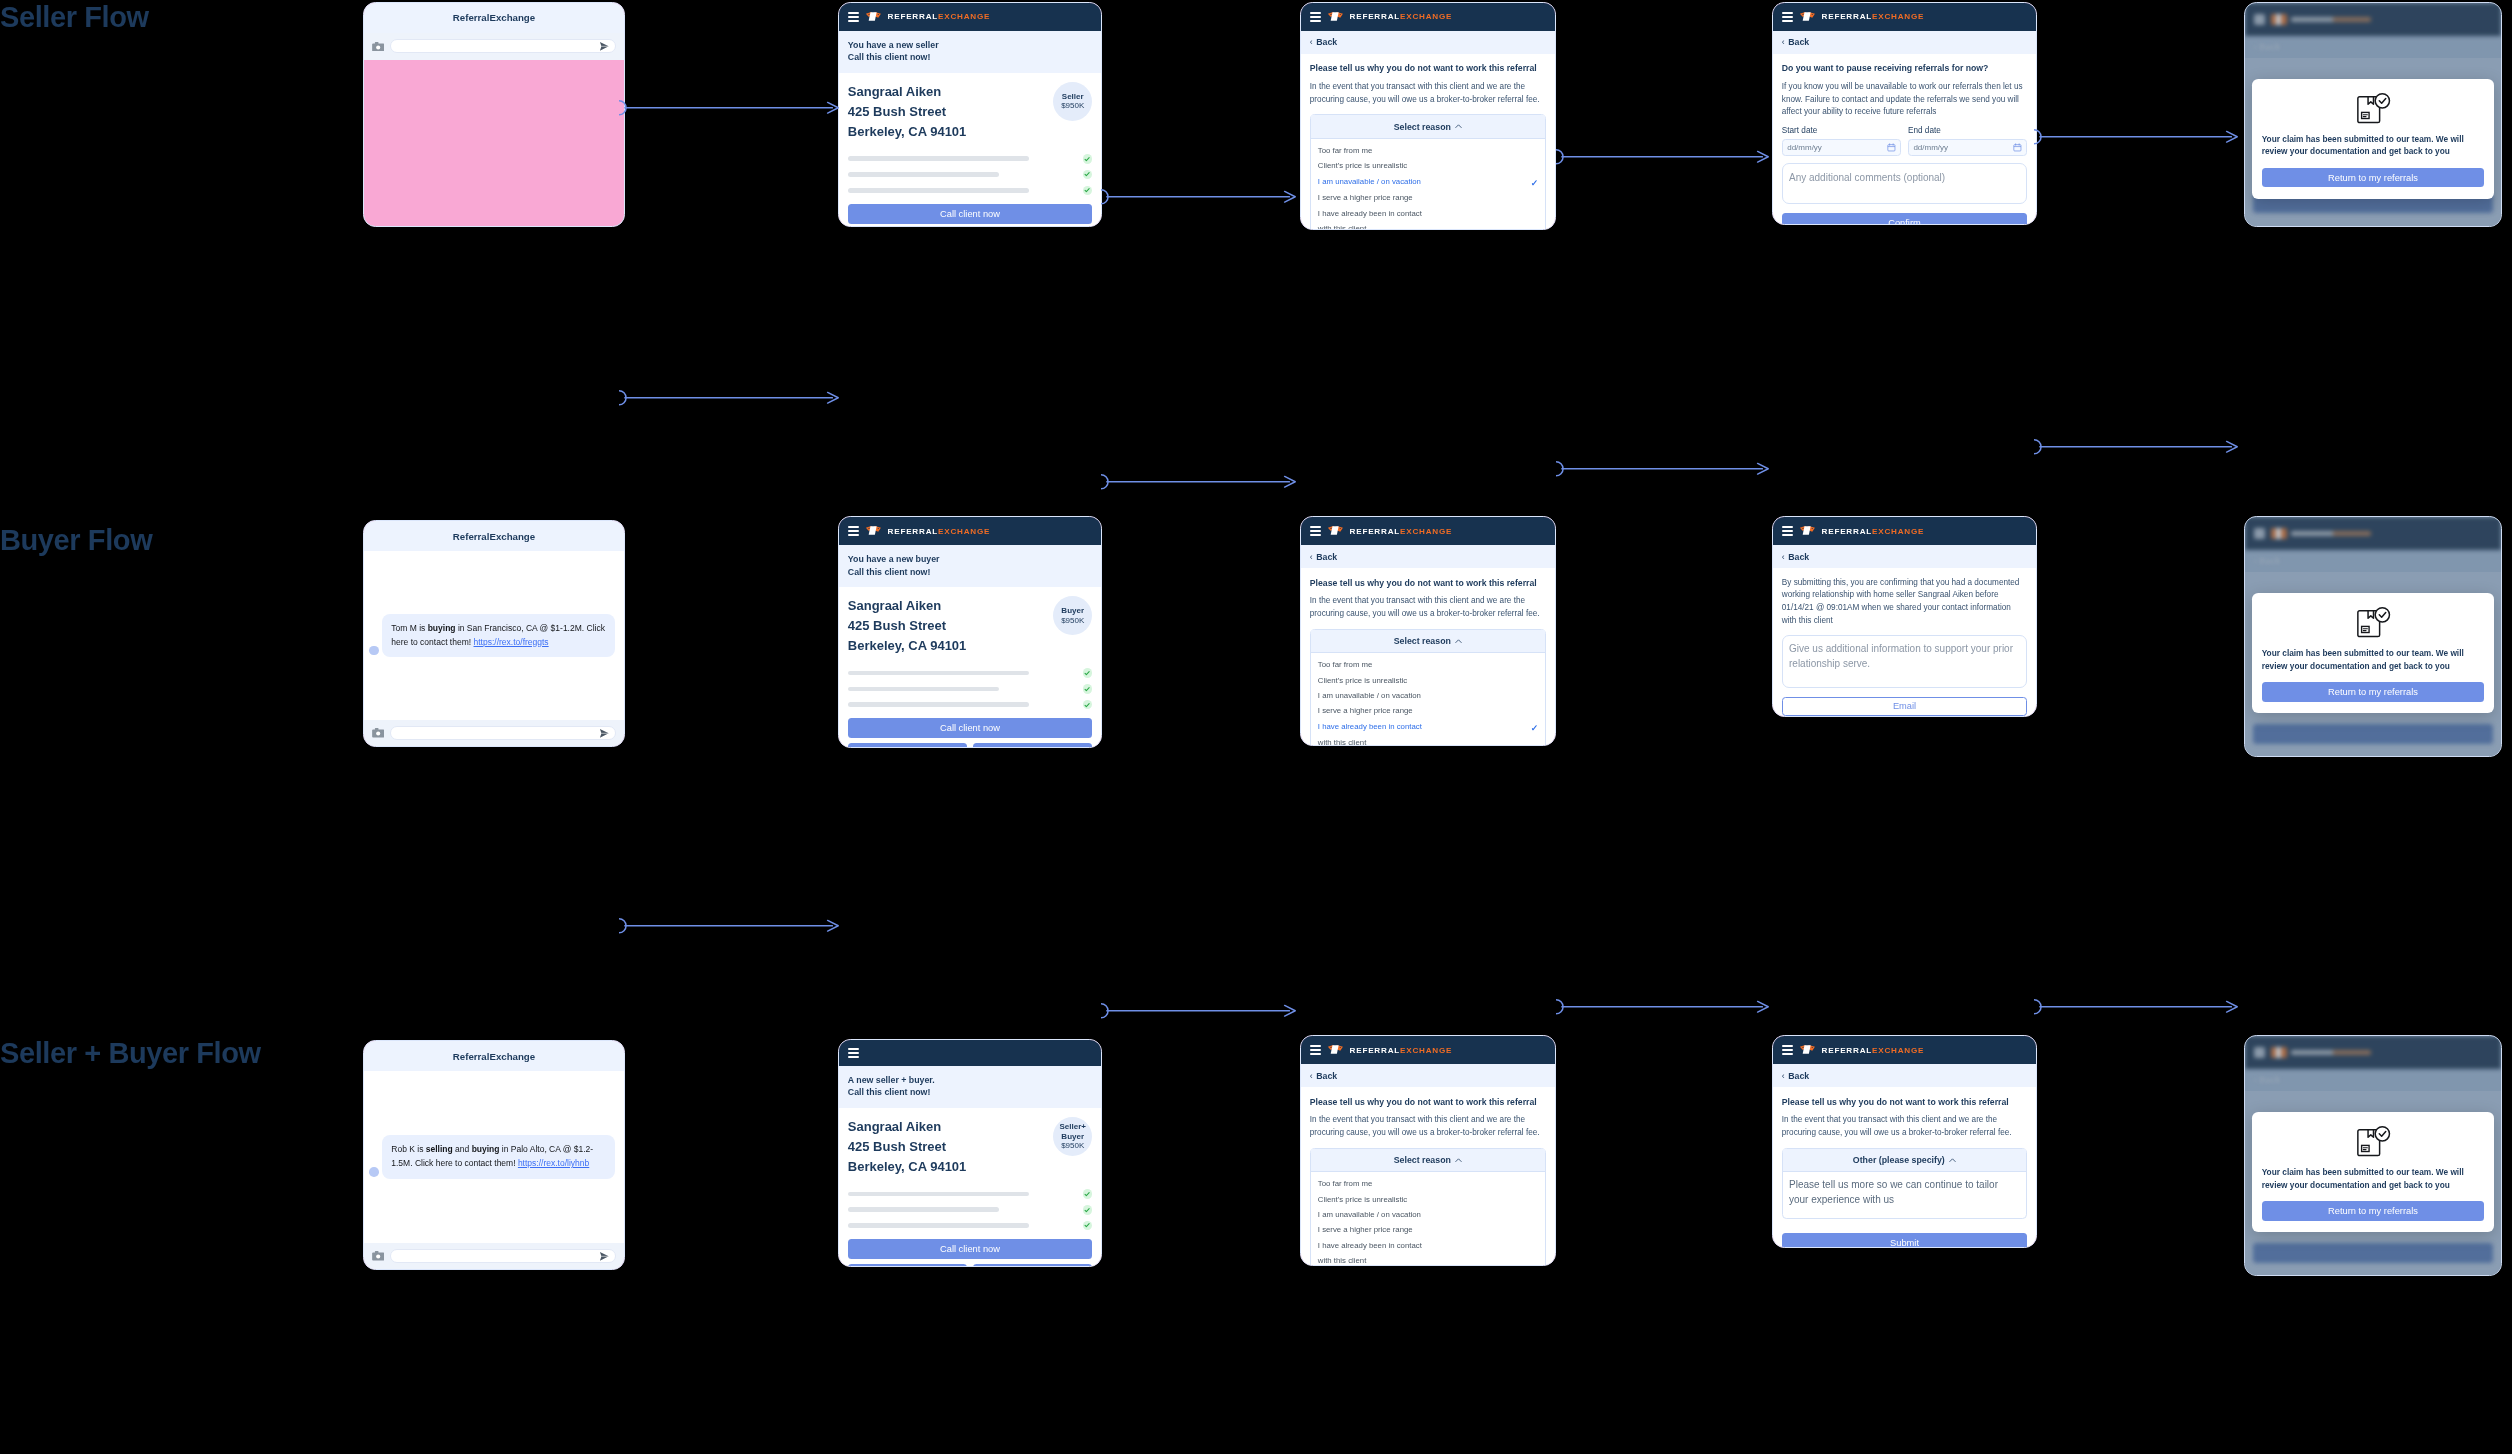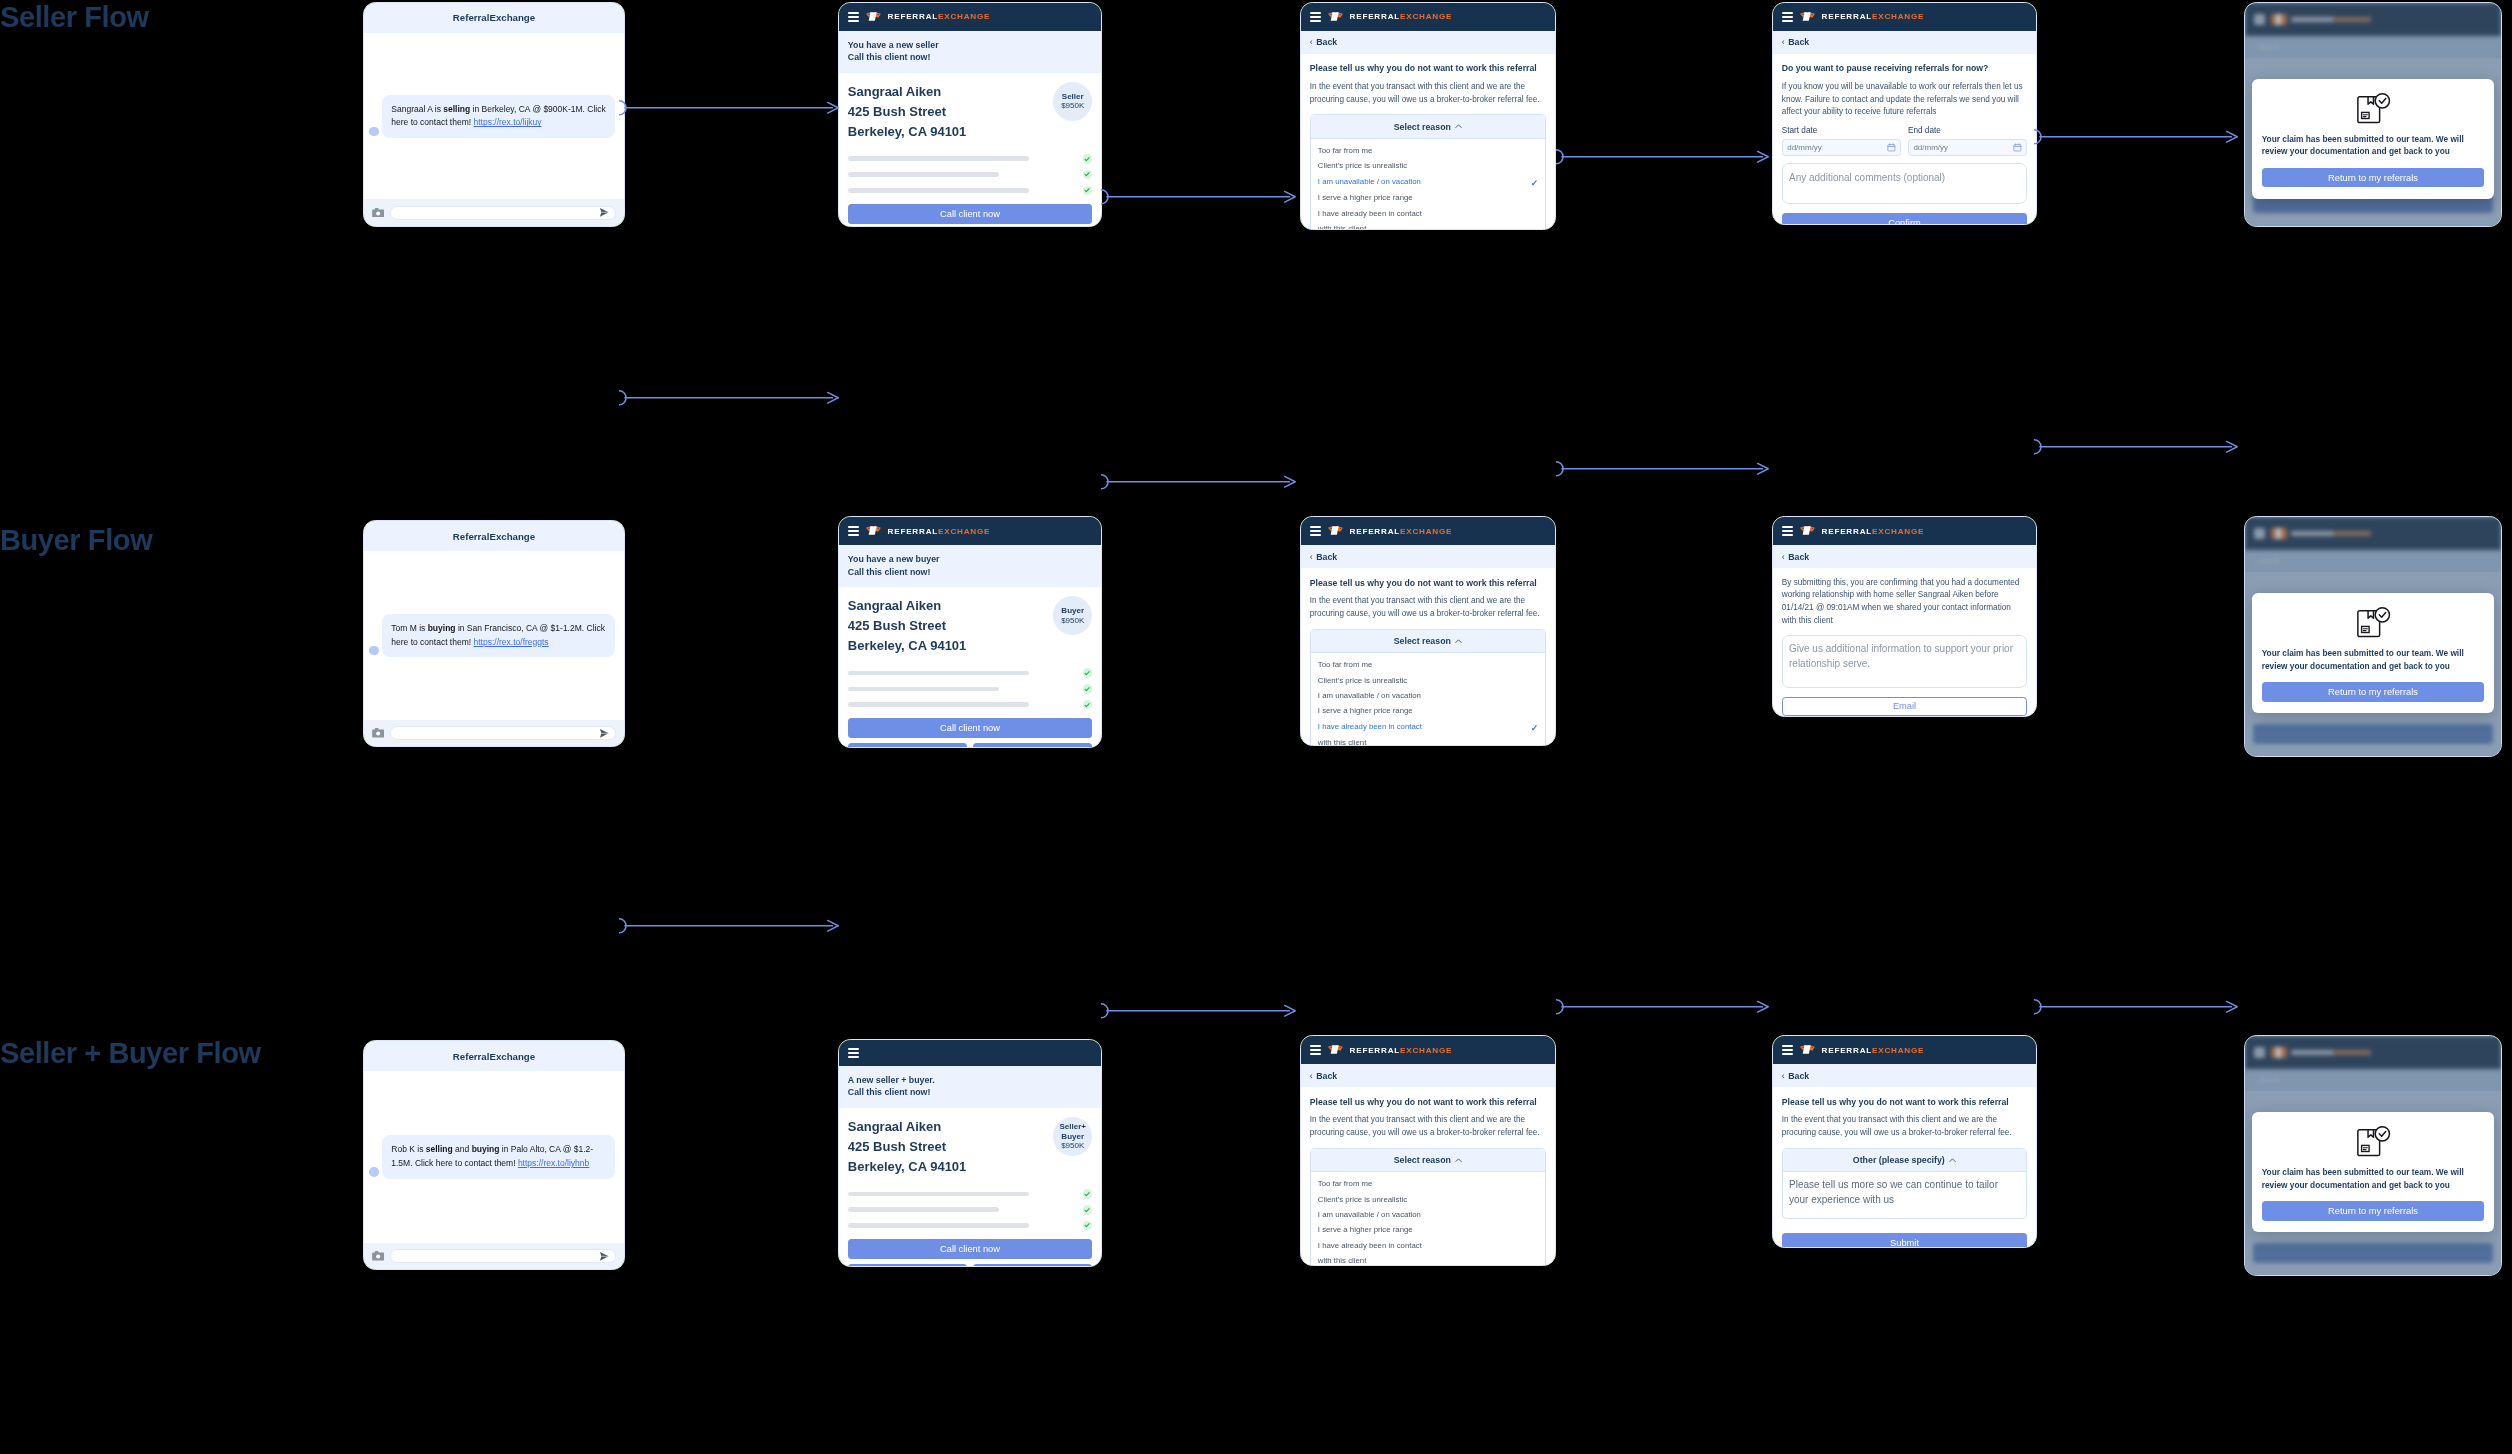--- a/index.html
+++ b/index.html
@@ -20,21 +20,21 @@
     font-size:29px;
     line-height:1.18;
     letter-spacing:-0.4px;
     width:292px;
   }
 
   
   .phone {
     position:absolute;
     width:146px;
-    background:#84cc16;
+    background:#f9a8d4;
     border-radius:12.4px;
     border:1.8px solid #dbe6fb;
     overflow:hidden;
     display:flex; flex-direction:column;
   }
 
   
   .sms-header {
     background:#edf3fe;
     text-align:center;
@@ -178,26 +178,20 @@
   .conn { position:absolute; height:19.5px; pointer-events:none;}
   .conn svg { display:block; overflow:visible; }
 </style>
 </head>
 <body>
 
 <div class="canvas">
     <div class="flow-label" style="left: 0px; top: 0px;">Seller Flow</div>
     <div class="phone" style="left: 363px; top: 1.8px; width: 262px; height: 225px;">
       <div class="sms-header">ReferralExchange</div>
-  <div class="sms-body">
-    <div class="sms-row">
-      <div class="sms-avatar"></div>
-      <div class="bubble">Sangraal A is <b>selling</b> in Berkeley, CA @ $900K-1M. Click here to contact them! <a>https://rex.to/lijkuy</a></div>
-    </div>
-  </div>
   <div class="sms-footer">
     <svg class="cam-icon" viewBox="0 0 20 16">
           <rect x="0" y="2.5" width="20" height="13" rx="1.6" fill="#8a949f"></rect>
           <rect x="4.5" y="0.2" width="6" height="3.2" rx="1" fill="#8a949f"></rect>
           <circle cx="10" cy="9" r="3.4" fill="#ffffff"></circle>
         </svg>
     <div class="sms-input">
           <svg class="send-icon" viewBox="0 0 18 18">
             <path d="M1.5 16.5 L16.5 9 L1.5 1.5 L4.2 9 Z" fill="#4a5663"></path>
             <path d="M4.2 9 L16.5 9" stroke="#ffffff" stroke-width="1"></path>

